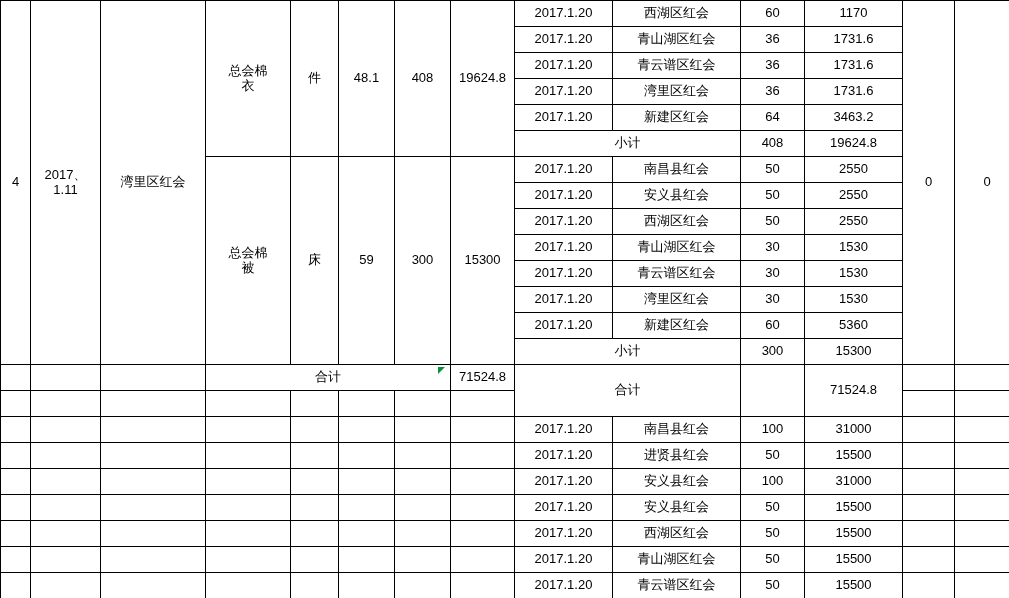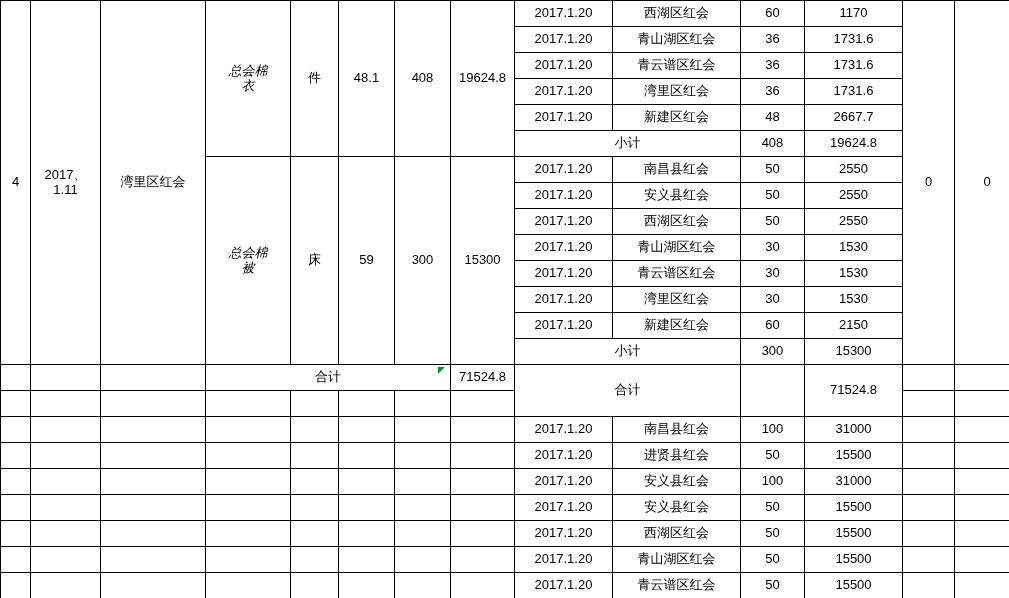--- a/index.html
+++ b/index.html
@@ -42,21 +42,20 @@
   td.nobottom { border-bottom: none; }
   td.blank {
     border-left: none;
     border-right: none;
   }
   td.vert {
     white-space: normal;
     word-break: break-all;
     line-height: 1.25;
     padding: 0 6px;
-    font-style: italic;
   }
   .edgecol { border-left: none; }
   
   .marker {
     position: absolute;
     width: 0;
     height: 0;
     border-left: 7px solid #0a8f3c;
     border-bottom: 7px solid transparent;
     top: 367px;
@@ -116,22 +115,22 @@
       </tr>
       <tr>
         <td>2017.1.20</td>
         <td>湾里区红会</td>
         <td>36</td>
         <td>1731.6</td>
       </tr>
       <tr>
         <td>2017.1.20</td>
         <td>新建区红会</td>
-        <td>48</td>
-        <td>2667.7</td>
+        <td>64</td>
+        <td>3463.2</td>
       </tr>
       <tr>
         <td colspan="2">小计</td>
         <td>408</td>
         <td>19624.8</td>
       </tr>
 
       <tr>
         <td rowspan="8" class="vert">总会棉<br>被</td>
         <td rowspan="8">床</td>
@@ -170,21 +169,21 @@
       <tr>
         <td>2017.1.20</td>
         <td>湾里区红会</td>
         <td>30</td>
         <td>1530</td>
       </tr>
       <tr>
         <td>2017.1.20</td>
         <td>新建区红会</td>
         <td>60</td>
-        <td>2150</td>
+        <td>5360</td>
       </tr>
       <tr>
         <td colspan="2">小计</td>
         <td>300</td>
         <td>15300</td>
       </tr>
 
       <tr>
         <td class="edgecol"></td>
         <td></td>

